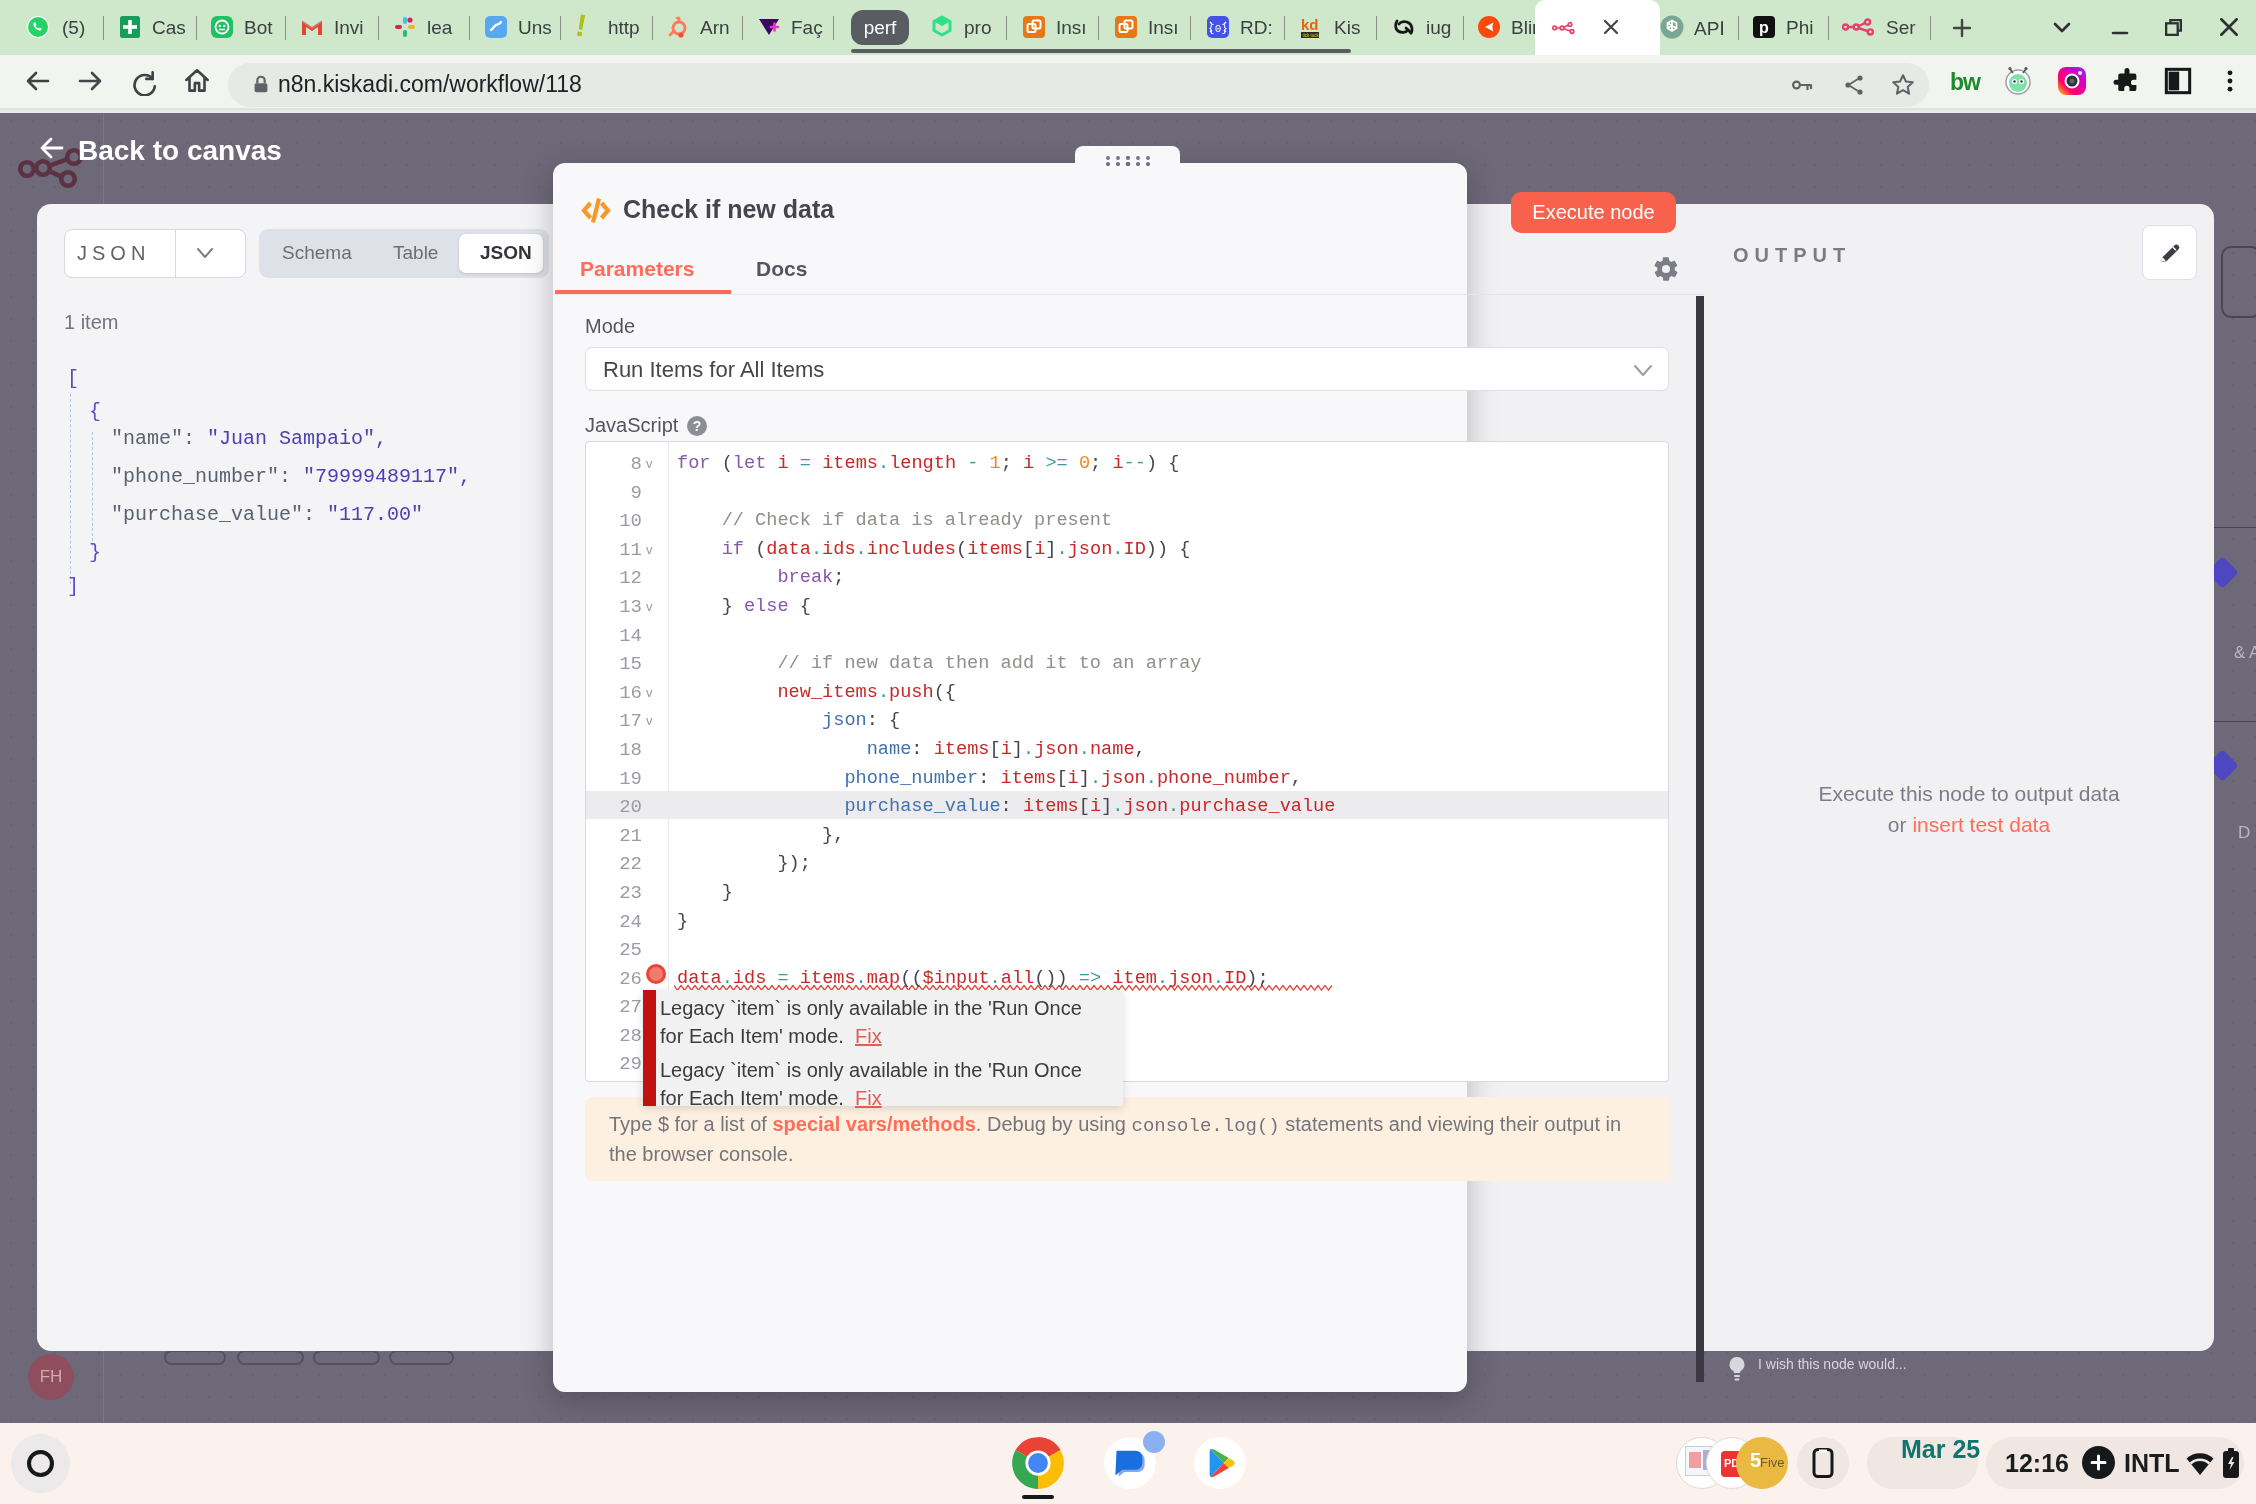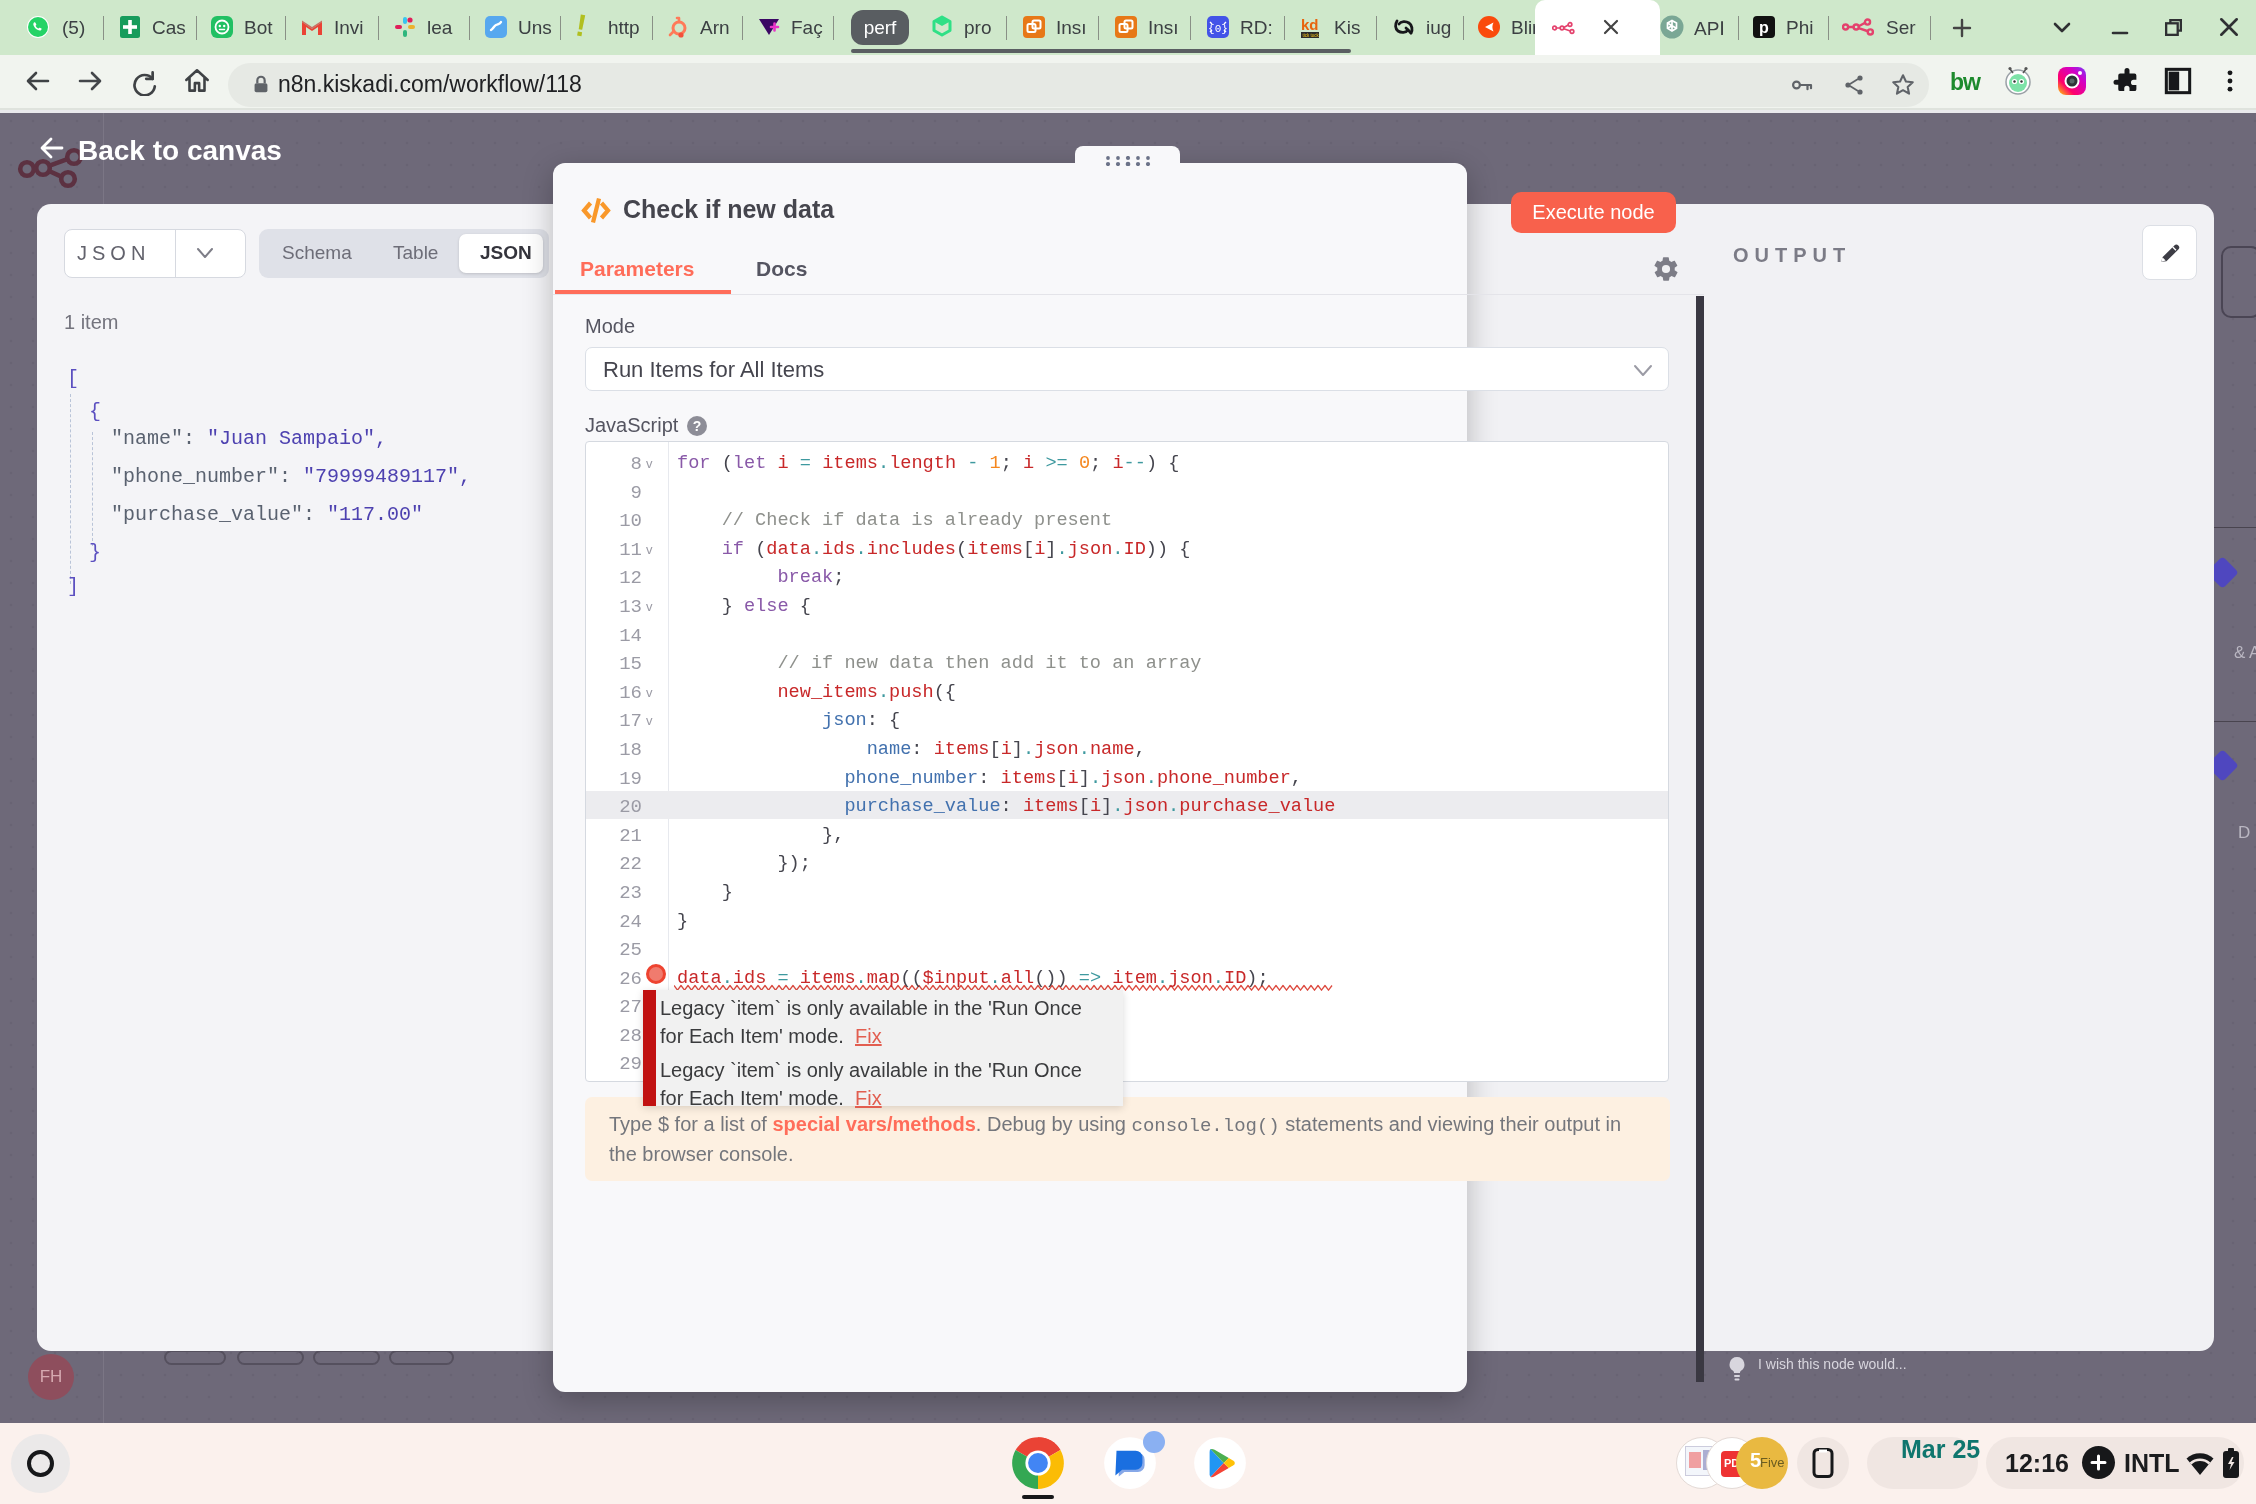--- a/index.html
+++ b/index.html
@@ -368,20 +368,21 @@
 <div class="abs mono jb" style="left:30px;top:371px;font-size:20px;">]</div>
   </div>
   <div class="abs" id="outputpanel">
     <div class="abs" style="left:607px;top:40px;font-size:20px;font-weight:700;color:#7b7b86;letter-spacing:6px;">OUTPUT</div>
     <div class="abs" style="left:1016px;top:21px;width:55px;height:55px;background:#fff;border:1px solid #dcdfe5;border-radius:8px;"></div>
     <svg class="abs" style="left:1031px;top:36px;width:26px;height:26px" viewBox="0 0 24 24">
         <path d="M4 20l1-4 11-11a2.6 2.6 0 0 1 3.7 3.7l-11 11z" fill="#3d3d45"></path>
         <path d="M4 20l4-1-3-3z" fill="#fff"></path>
         <path d="M14.5 6.5l3 3" stroke="#fff" stroke-width="1.2"></path>
       </svg>
+    <div class="abs" style="left:593px;top:574px;width:500px;text-align:center;font-size:21px;color:#7c7c88;line-height:31px;">Execute this node to output data<br>or <span style="color:#ff6d5a">insert test data</span></div>
   </div>
   <div class="abs" id="modal">
 
     <svg class="abs" style="left:27px;top:33px;width:32px;height:29px" viewBox="0 0 32 29">
         <g stroke="#f9982a" stroke-width="4.2" fill="none">
           <path d="M10.5 7L4 14.5l6.5 7.5"></path>
           <path d="M21.5 7l6.5 7.5-6.5 7.5"></path>
           <path d="M19 2.5L13 26.5"></path>
         </g>
       </svg>

